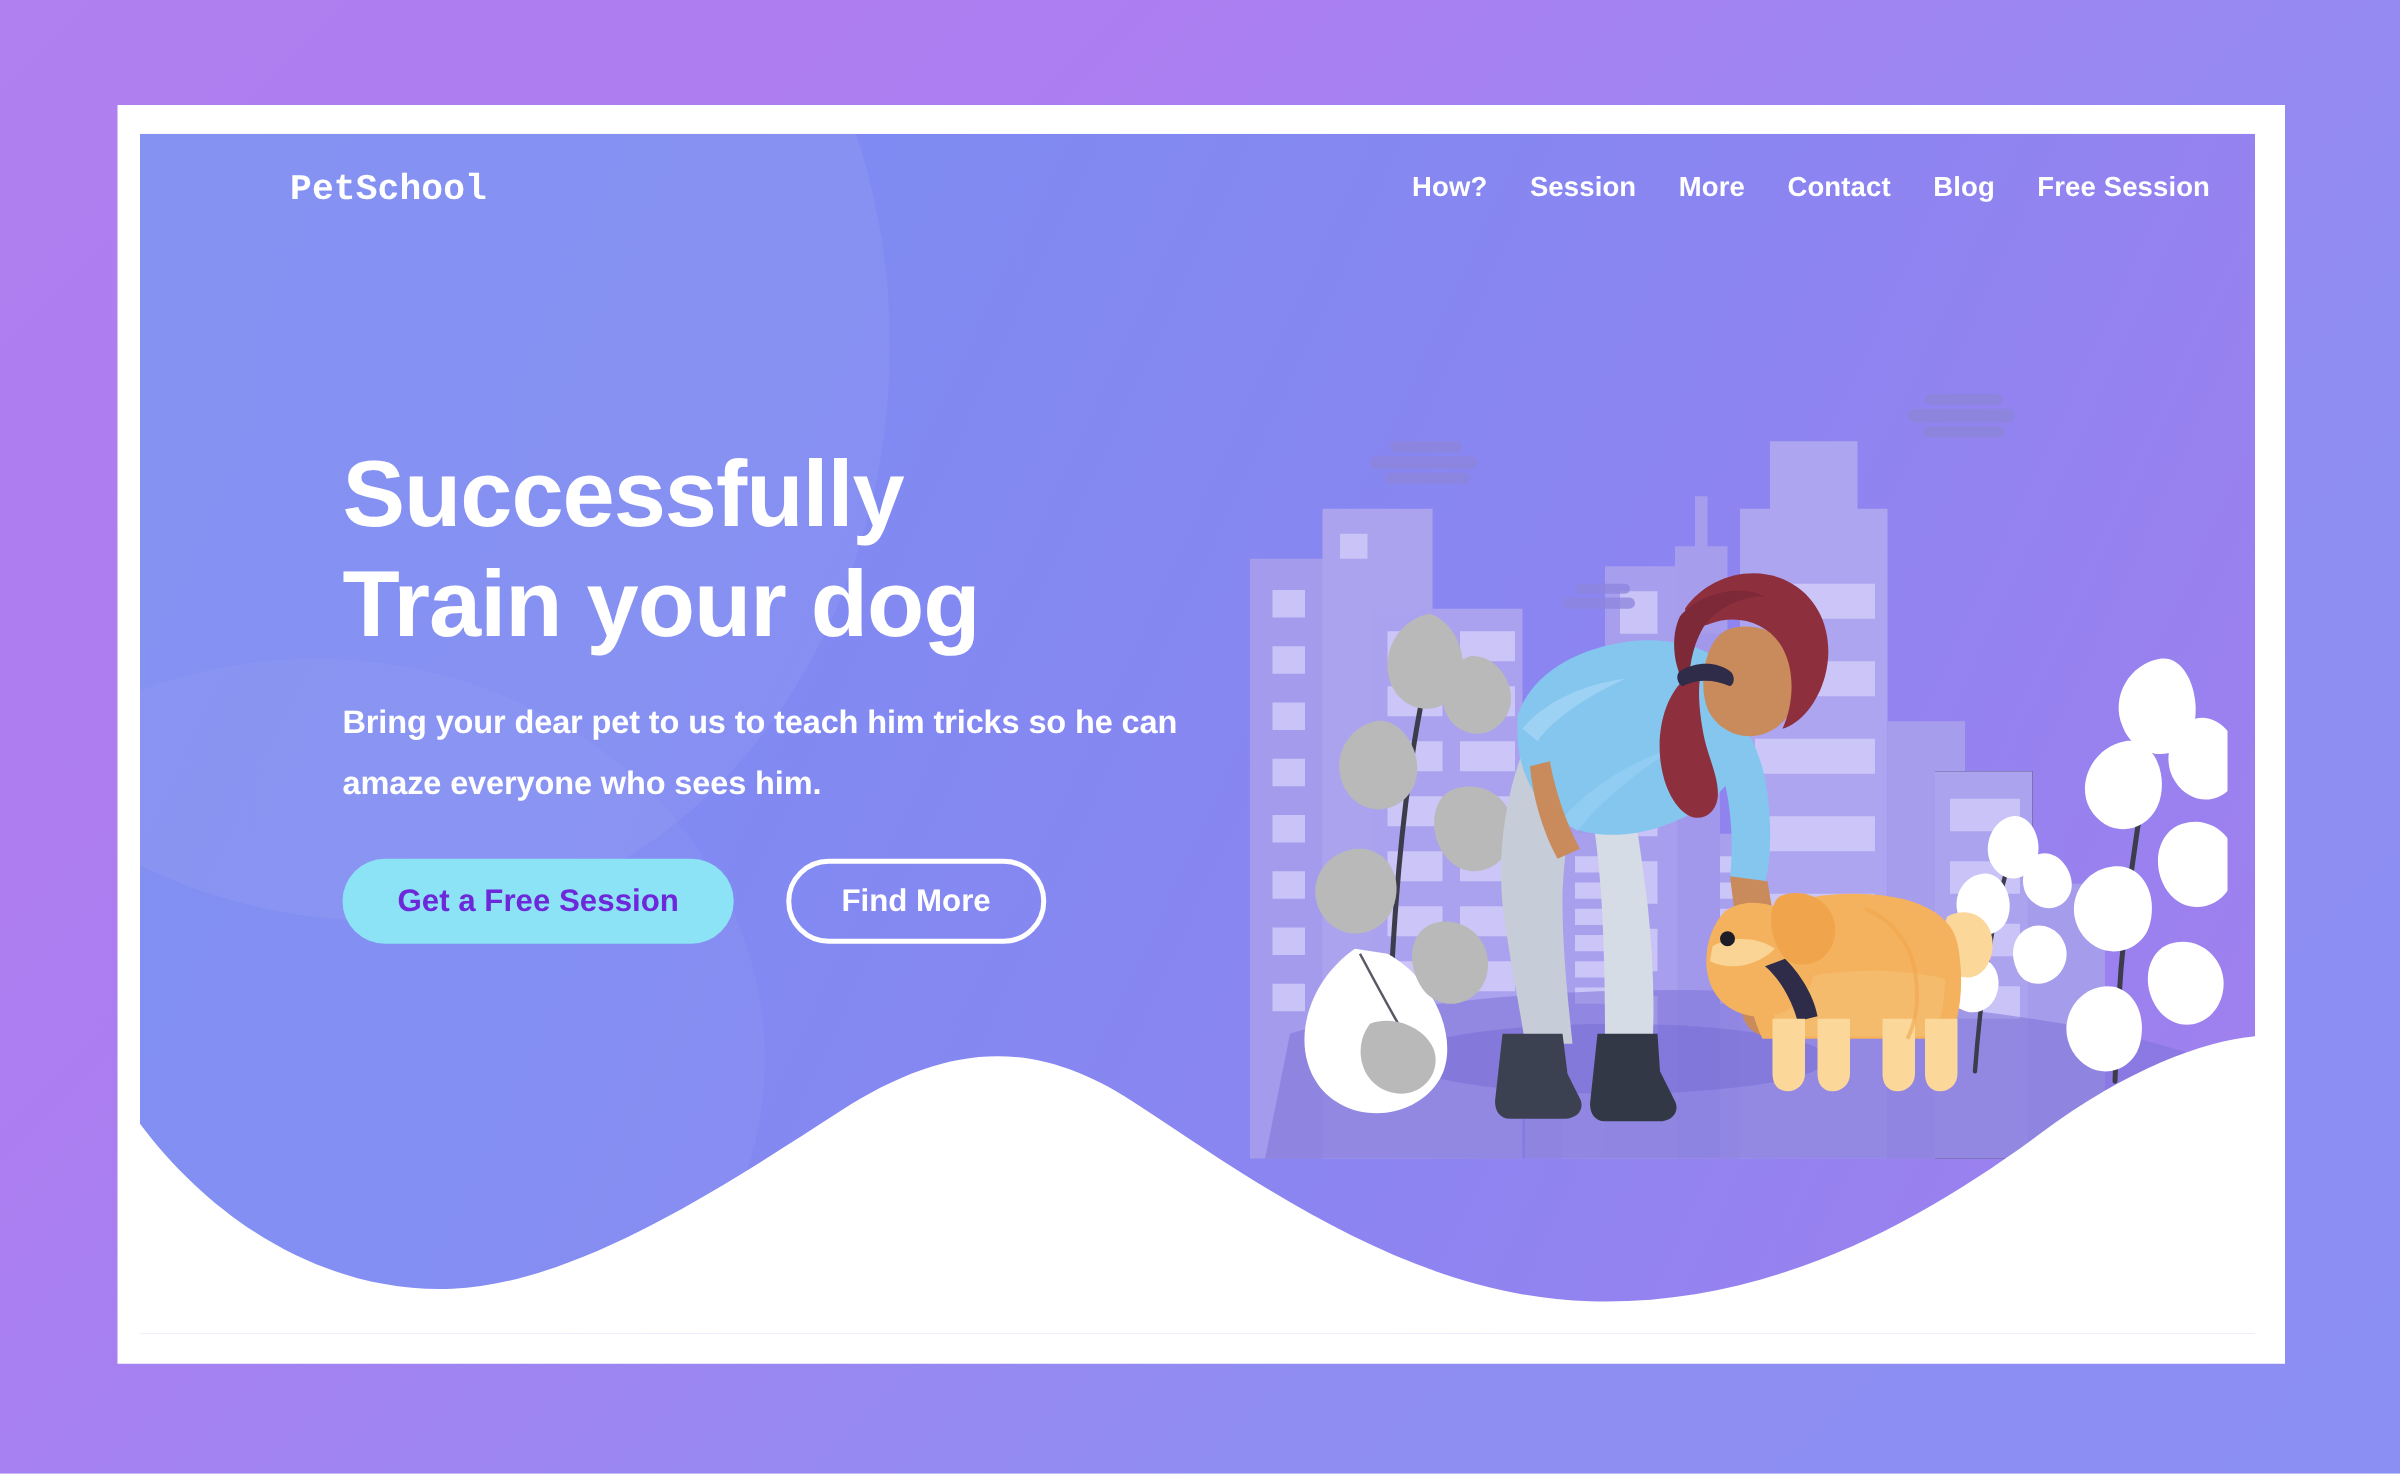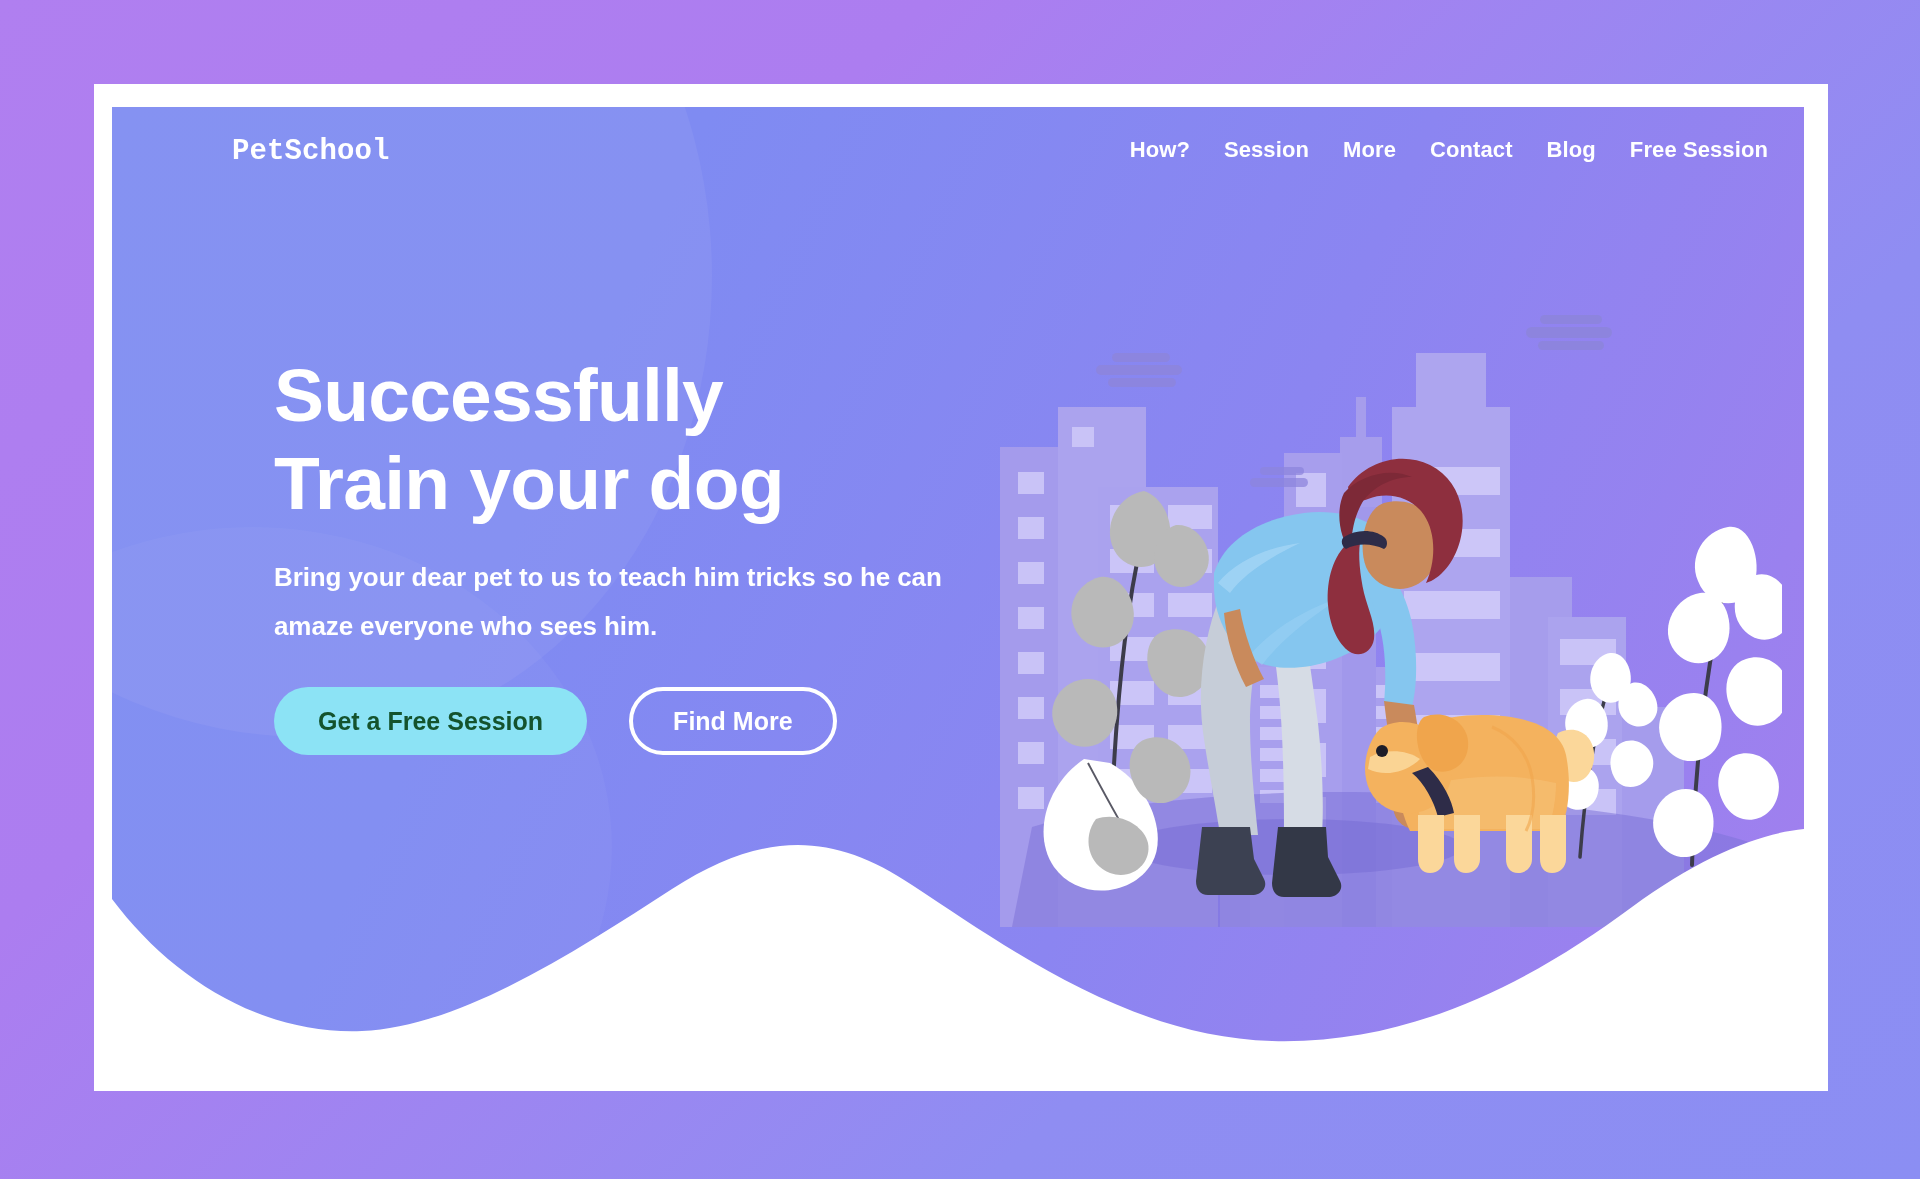--- a/index.html
+++ b/index.html
@@ -130,21 +130,21 @@
     display: inline-flex;
     align-items: center;
     justify-content: center;
     font-size: 25px;
     font-weight: bold;
     cursor: pointer;
     box-sizing: border-box;
   }
   .btn-primary {
     background: #8ce3f5;
-    color: #14532d;
+    color: #6d28d9;
     height: 68px;
     padding: 0 44px;
     border-radius: 34px;
     border: none;
   }
   .btn-ghost {
     background: transparent;
     color: #ffffff;
     height: 68px;
     padding: 15px 40px;

